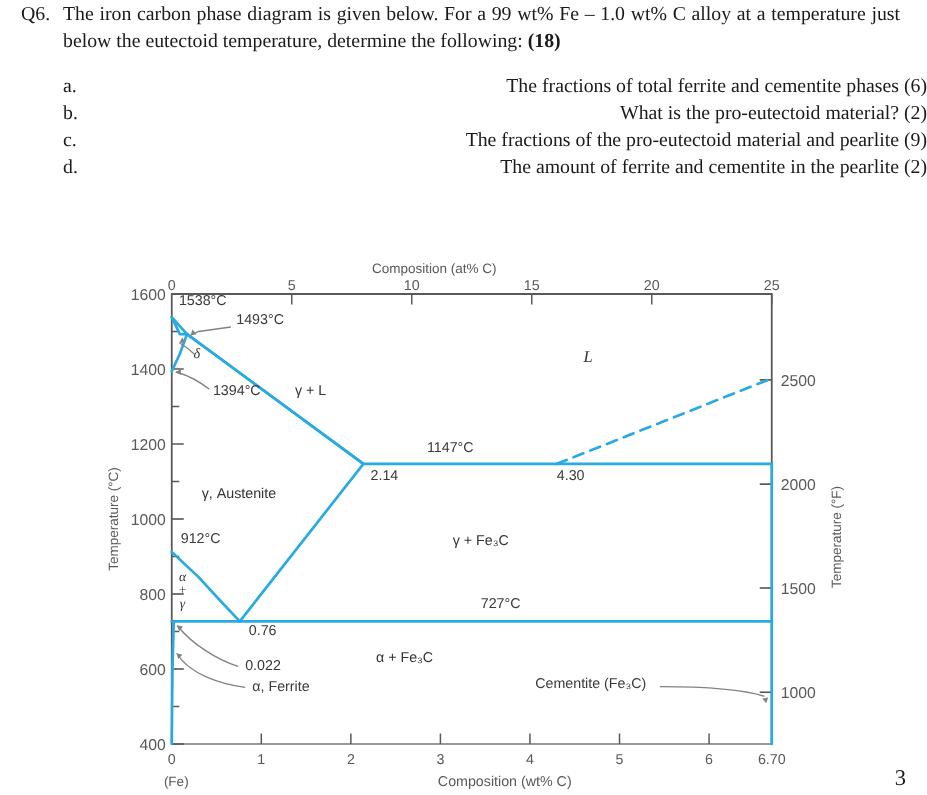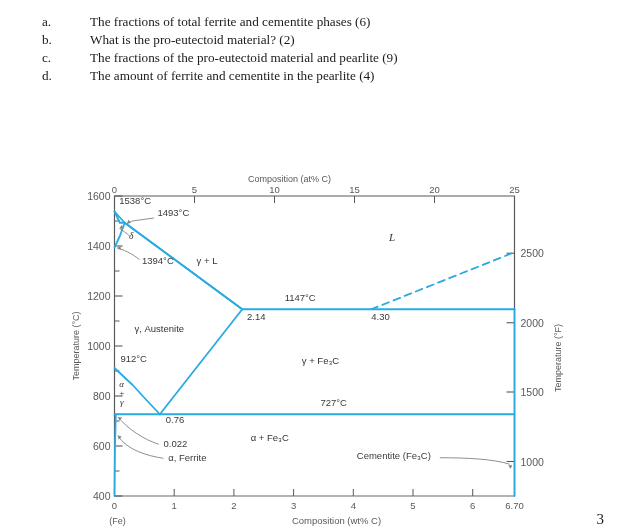--- a/index.html
+++ b/index.html
@@ -42,55 +42,61 @@
   }
   .sub-row{
     display:flex;
     font-size:13.2px;
     line-height:18px;
   }
   .sub-letter{
     width:48px;
     flex:0 0 48px;
   }
-  .sub-text{flex:1 1 auto;}
+  .sub-text{flex:1 1 auto;text-align:right;}
 
   
   .figure{
     position:absolute;
     left:0;top:175px;
     width:618px;height:355px;
   }
   .figure svg{display:block;}
   .page-num{
     position:absolute;
     right:14px;bottom:2px;
     font-size:15px;
   }
 </style>
 </head>
 <body>
 
 <div class="question">
+  <div class="q-row">
+    <div class="q-num">Q6.</div>
+    <div class="q-body">
+      <span>The iron carbon phase diagram is given below. For a 99 wt% Fe – 1.0 wt% C alloy at a temperature just below the eutectoid temperature, determine the following: </span><b>(18)</b>
+    </div>
+  </div>
   <div class="sub-list">
     <div class="sub-row">
       <div class="sub-letter">a.</div>
       <div class="sub-text">The fractions of total ferrite and cementite phases (6)</div>
     </div>
     <div class="sub-row">
       <div class="sub-letter">b.</div>
       <div class="sub-text">What is the pro-eutectoid material? (2)</div>
     </div>
     <div class="sub-row">
       <div class="sub-letter">c.</div>
       <div class="sub-text">The fractions of the pro-eutectoid material and pearlite (9)</div>
     </div>
     <div class="sub-row">
       <div class="sub-letter">d.</div>
-      <div class="sub-text">The amount of ferrite and cementite in the pearlite (4)</div>
+      <div class="sub-text">The amount of ferrite and cementite in the pearlite (2)</div>
     </div>
   </div>
 </div>
 
 <div class="figure">
   <svg id="chart-svg" width="618" height="355" viewBox="0 0 618 355">
       <g>
         <path d="M 114.5 321 L 114.5 21 L 514.5 21 L 514.5 321" fill="none" stroke="#58595b" stroke-width="1.2"></path>
         <line x1="114.5" y1="321" x2="514.5" y2="321" stroke="#9a9a9a" stroke-width="1.4"></line>
       </g>

